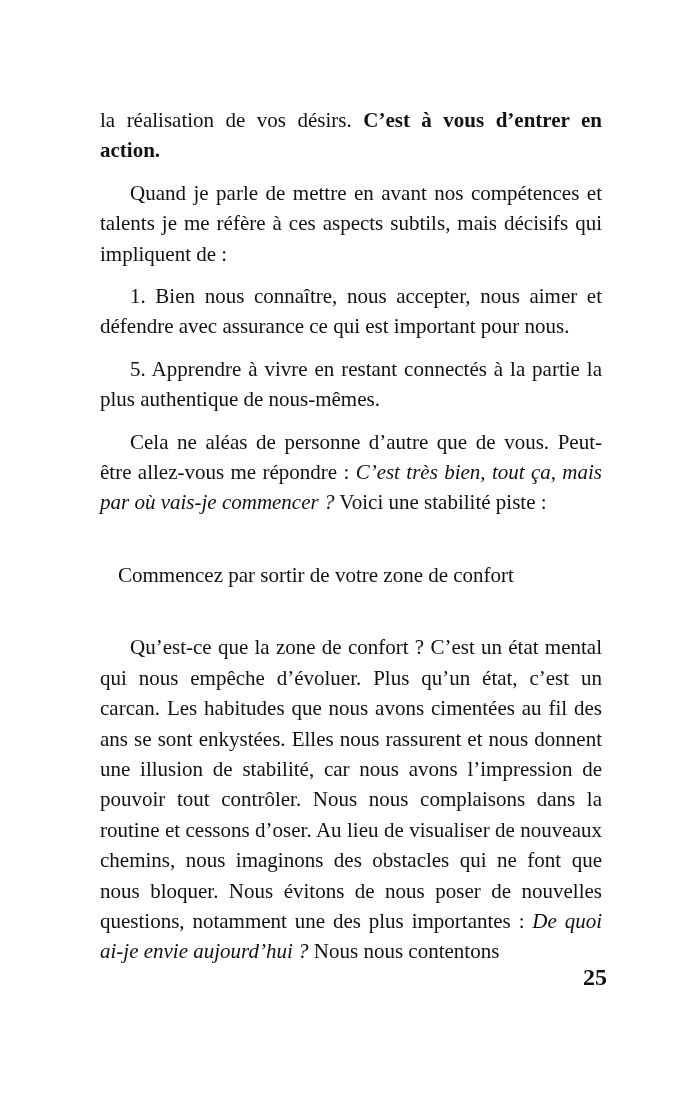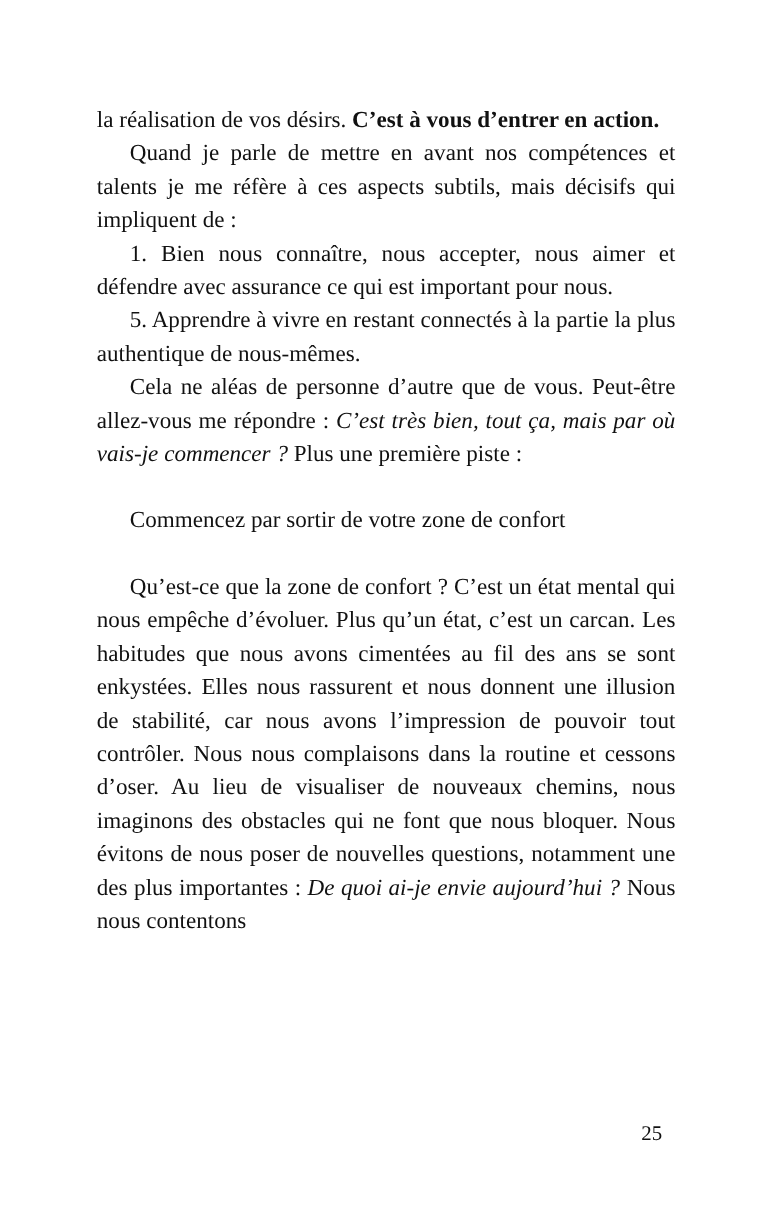--- a/index.html
+++ b/index.html
@@ -15,60 +15,61 @@
       font-family: "Liberation Serif", "DejaVu Serif", serif;
       color: #111111;
     }
     .page {
       position: absolute;
       left: 88px;
       top: 93px;
       width: 526px;
     }
     .para {
-      margin: 0;
+      margin: 12px;
       font-size: 21px;
       line-height: 30.4px;
       text-align: justify;
       text-indent: 30px;
       hyphens: none;
     }
     .para.no-indent { text-indent: 0; }
     .heading {
       margin: 0;
       font-size: 21px;
       line-height: 30.4px;
       font-weight: normal;
       text-indent: 30px;
       padding-top: 30px;
       padding-bottom: 30px;
     }
     b { font-weight: bold; }
     i { font-style: italic; }
     .page-number {
       position: absolute;
-      top: 1018px;
+      top: 964px;
       left: 583px;
-      font-size: 19px;
+      font-size: 24px;
       line-height: 26px;
+      font-weight: bold;
     }
   </style>
 </head>
 <body>
 
 <div class="page">
   <p class="para no-indent"><span>la réalisation de vos désirs. </span><b>C’est à vous d’entrer en action.</b></p>
 
   <p class="para"><span>Quand je parle de mettre en avant nos compétences et talents je me réfère à ces aspects subtils, mais décisifs qui impliquent de :</span></p>
 
   <p class="para"><span>1. Bien nous connaître, nous accepter, nous aimer et défendre avec assurance ce qui est important pour nous.</span></p>
 
 
   <p class="para"><span>5. Apprendre à vivre en restant connectés à la partie la plus authentique de nous-mêmes.</span></p>
 
-  <p class="para"><span>Cela ne aléas de personne d’autre que de vous. Peut-être allez-vous me répondre : </span><i>C’est très bien, tout ça, mais par où vais-je commencer ?</i><span> Plus une première piste :</span></p>
+  <p class="para"><span>Cela ne aléas de personne d’autre que de vous. Peut-être allez-vous me répondre : </span><i>C’est très bien, tout ça, mais par où vais-je commencer ?</i><span> Voici une stabilité piste :</span></p>
 
   <h2 class="heading">Commencez par sortir de votre zone de confort</h2>
 
   <p class="para"><span>Qu’est-ce que la zone de confort ? C’est un état mental qui nous empêche d’évoluer. Plus qu’un état, c’est un carcan. Les habitudes que nous avons cimentées au fil des ans se sont enkystées. Elles nous rassurent et nous donnent une illusion de stabilité, car nous avons l’impression de pouvoir tout contrôler. Nous nous complaisons dans la routine et cessons d’oser. Au lieu de visualiser de nouveaux chemins, nous imaginons des obstacles qui ne font que nous bloquer. Nous évitons de nous poser de nouvelles questions, notamment une des plus importantes : </span><i>De quoi ai-je envie aujourd’hui ?</i><span> Nous nous contentons</span></p>
 </div>
 
 <div class="page-number">25</div>
 
 </body></html>

